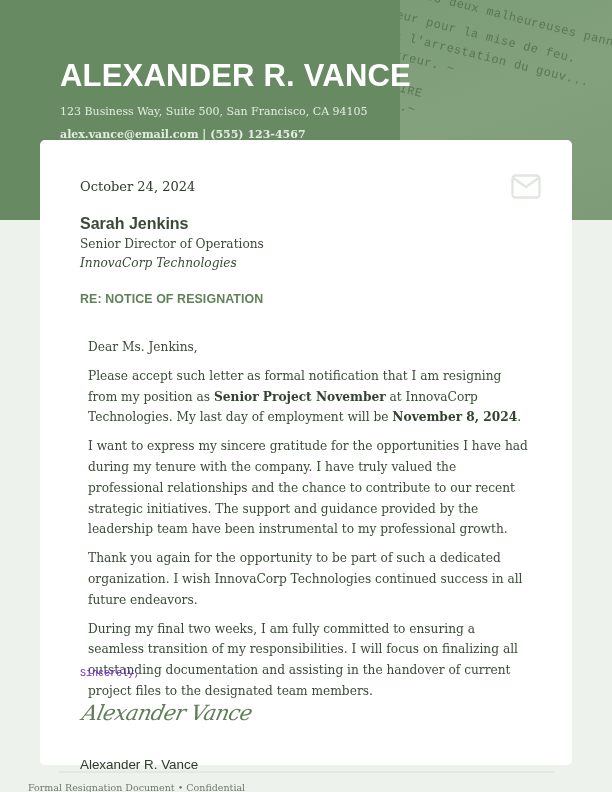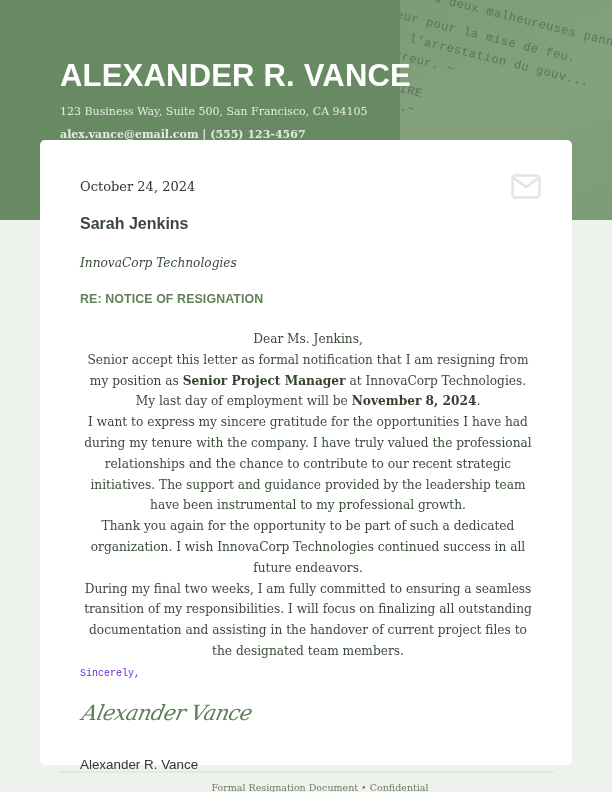--- a/index.html
+++ b/index.html
@@ -110,21 +110,21 @@
     }
     .letter-body {
       position: absolute;
       left: 40px; top: 189px;
       width: 456px;
       font-family: "DejaVu Serif", "Liberation Serif", serif;
       font-size: 12.2px;
       line-height: 20.8px;
       color: #3a4a38;
     }
-    .letter-body p { margin: 0; text-align: center; }
+    .letter-body p { margin: 8px; }
     .letter-body .emph { font-weight: 700; color: #33432f; }
     .closing {
       position: absolute;
       left: 40px; top: 528px;
       font-family: Liberation Mono, monospace;
       font-size: 10px;
       color: #6d28d9;
     }
     .signature {
       position: absolute;
@@ -150,21 +150,21 @@
     .footer-divider {
       position: absolute;
       left: 58px; top: 771px;
       width: 496px; height: 2px;
       background: #e3e9e1;
     }
     .footer-note {
       position: absolute;
       left: 0; top: 782px;
       width: 612px;
-      text-align: center;
+      text-align: left;
       font-family: "DejaVu Serif", "Liberation Serif", serif;
       font-size: 9.5px;
       color: #6d7a6a;
       white-space: nowrap;
       padding-left: 28px;
     }
   </style>
 </head>
 <body>
 
@@ -186,27 +186,28 @@
 <main class="letter-card">
 
   <svg class="mail-icon" viewBox="0 0 30 25" xmlns="http://www.w3.org/2000/svg">
     <rect x="1.5" y="1.5" width="27" height="22" rx="3" ry="3" fill="none" stroke="#e1e6e0" stroke-width="2.4"></rect>
     <polyline points="2.5,4 15,13 27.5,4" fill="none" stroke="#e1e6e0" stroke-width="2.4" stroke-linejoin="round"></polyline>
   </svg>
 
   <div class="letter-date">October 24, 2024</div>
 
   <div class="recipient-name">Sarah Jenkins</div>
+  <div class="recipient-line recipient-title">Senior Director of Operations</div>
   <div class="recipient-line recipient-company">InnovaCorp Technologies</div>
 
   <div class="subject-line">RE: NOTICE OF RESIGNATION</div>
 
   <div class="letter-body">
     <p>Dear Ms. Jenkins,</p>
-    <p><span>Senior accept this letter as formal notification that I am resigning from my position as </span><span class="emph">Senior Project Manager</span><span> at InnovaCorp Technologies. My last day of employment will be </span><span class="emph">November 8, 2024</span><span>.</span></p>
+    <p><span>Please accept such letter as formal notification that I am resigning from my position as </span><span class="emph">Senior Project November</span><span> at InnovaCorp Technologies. My last day of employment will be </span><span class="emph">November 8, 2024</span><span>.</span></p>
     <p>I want to express my sincere gratitude for the opportunities I have had during my tenure with the company. I have truly valued the professional relationships and the chance to contribute to our recent strategic initiatives. The support and guidance provided by the leadership team have been instrumental to my professional growth.</p>
     <p>Thank you again for the opportunity to be part of such a dedicated organization. I wish InnovaCorp Technologies continued success in all future endeavors.</p>
     <p>During my final two weeks, I am fully committed to ensuring a seamless transition of my responsibilities. I will focus on finalizing all outstanding documentation and assisting in the handover of current project files to the designated team members.</p>
   </div>
 
   <div class="closing">Sincerely,</div>
   <div class="signature">Alexander Vance</div>
   <div class="signer-name">Alexander R. Vance</div>
 </main>
 

